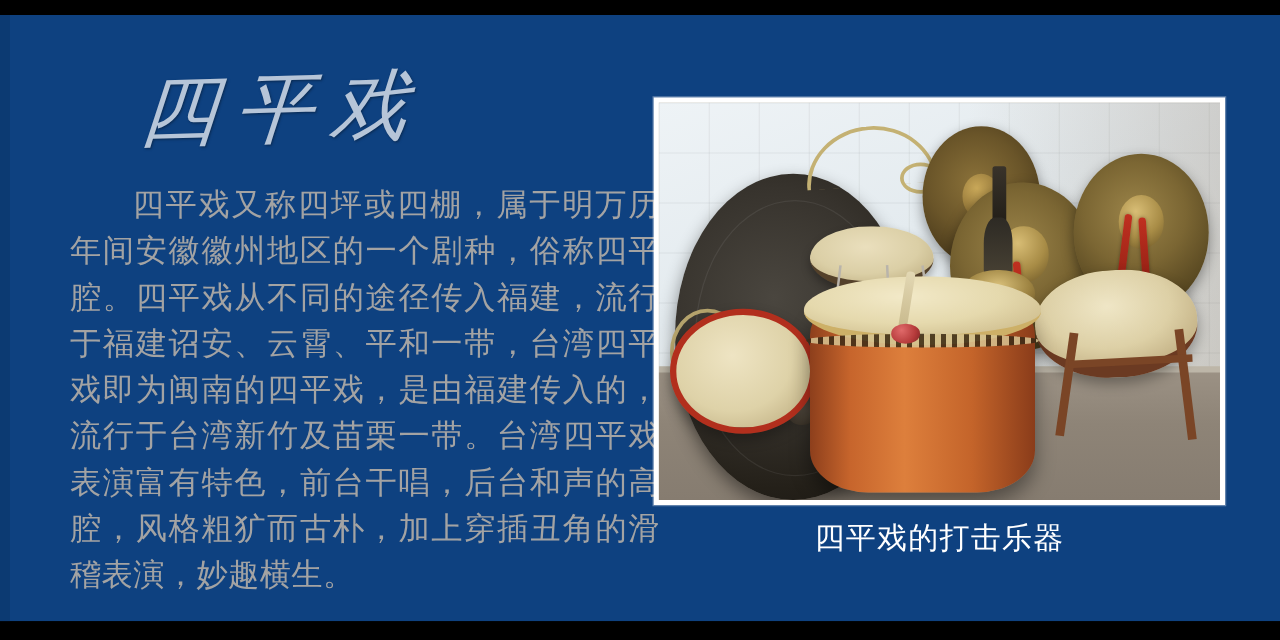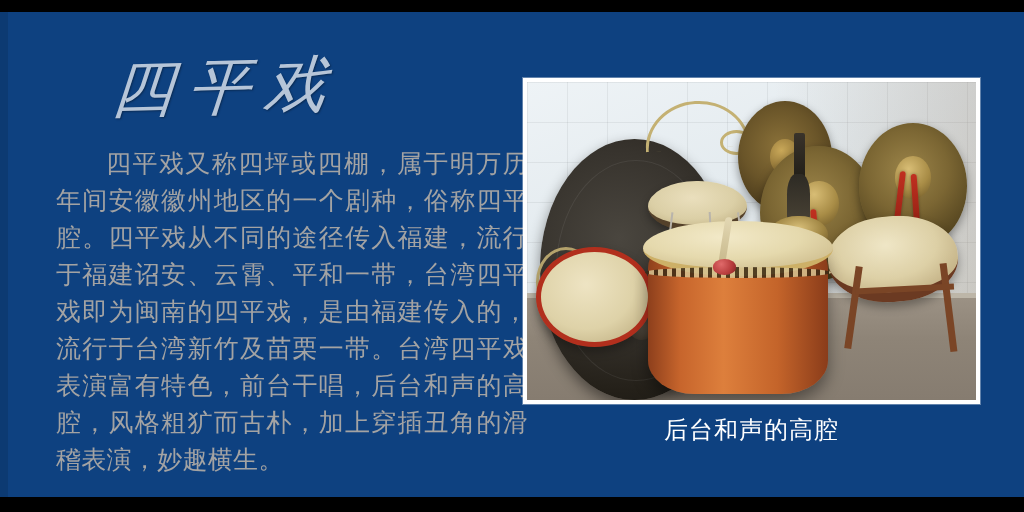--- a/index.html
+++ b/index.html
@@ -437,19 +437,19 @@
         <div class="barrel">
           <div class="barrel-head"></div>
           <div class="barrel-tacks"></div>
           <div class="stick"></div>
           <div class="stick-head"></div>
         </div>
 
       </div>
     </div>
 
-    <div class="caption">后台和声的高腔</div>
+    <div class="caption">四平戏的打击乐器</div>
 
   </div>
 
   <div class="bar-bottom"></div>
 
 </div>
 
 </body></html>

